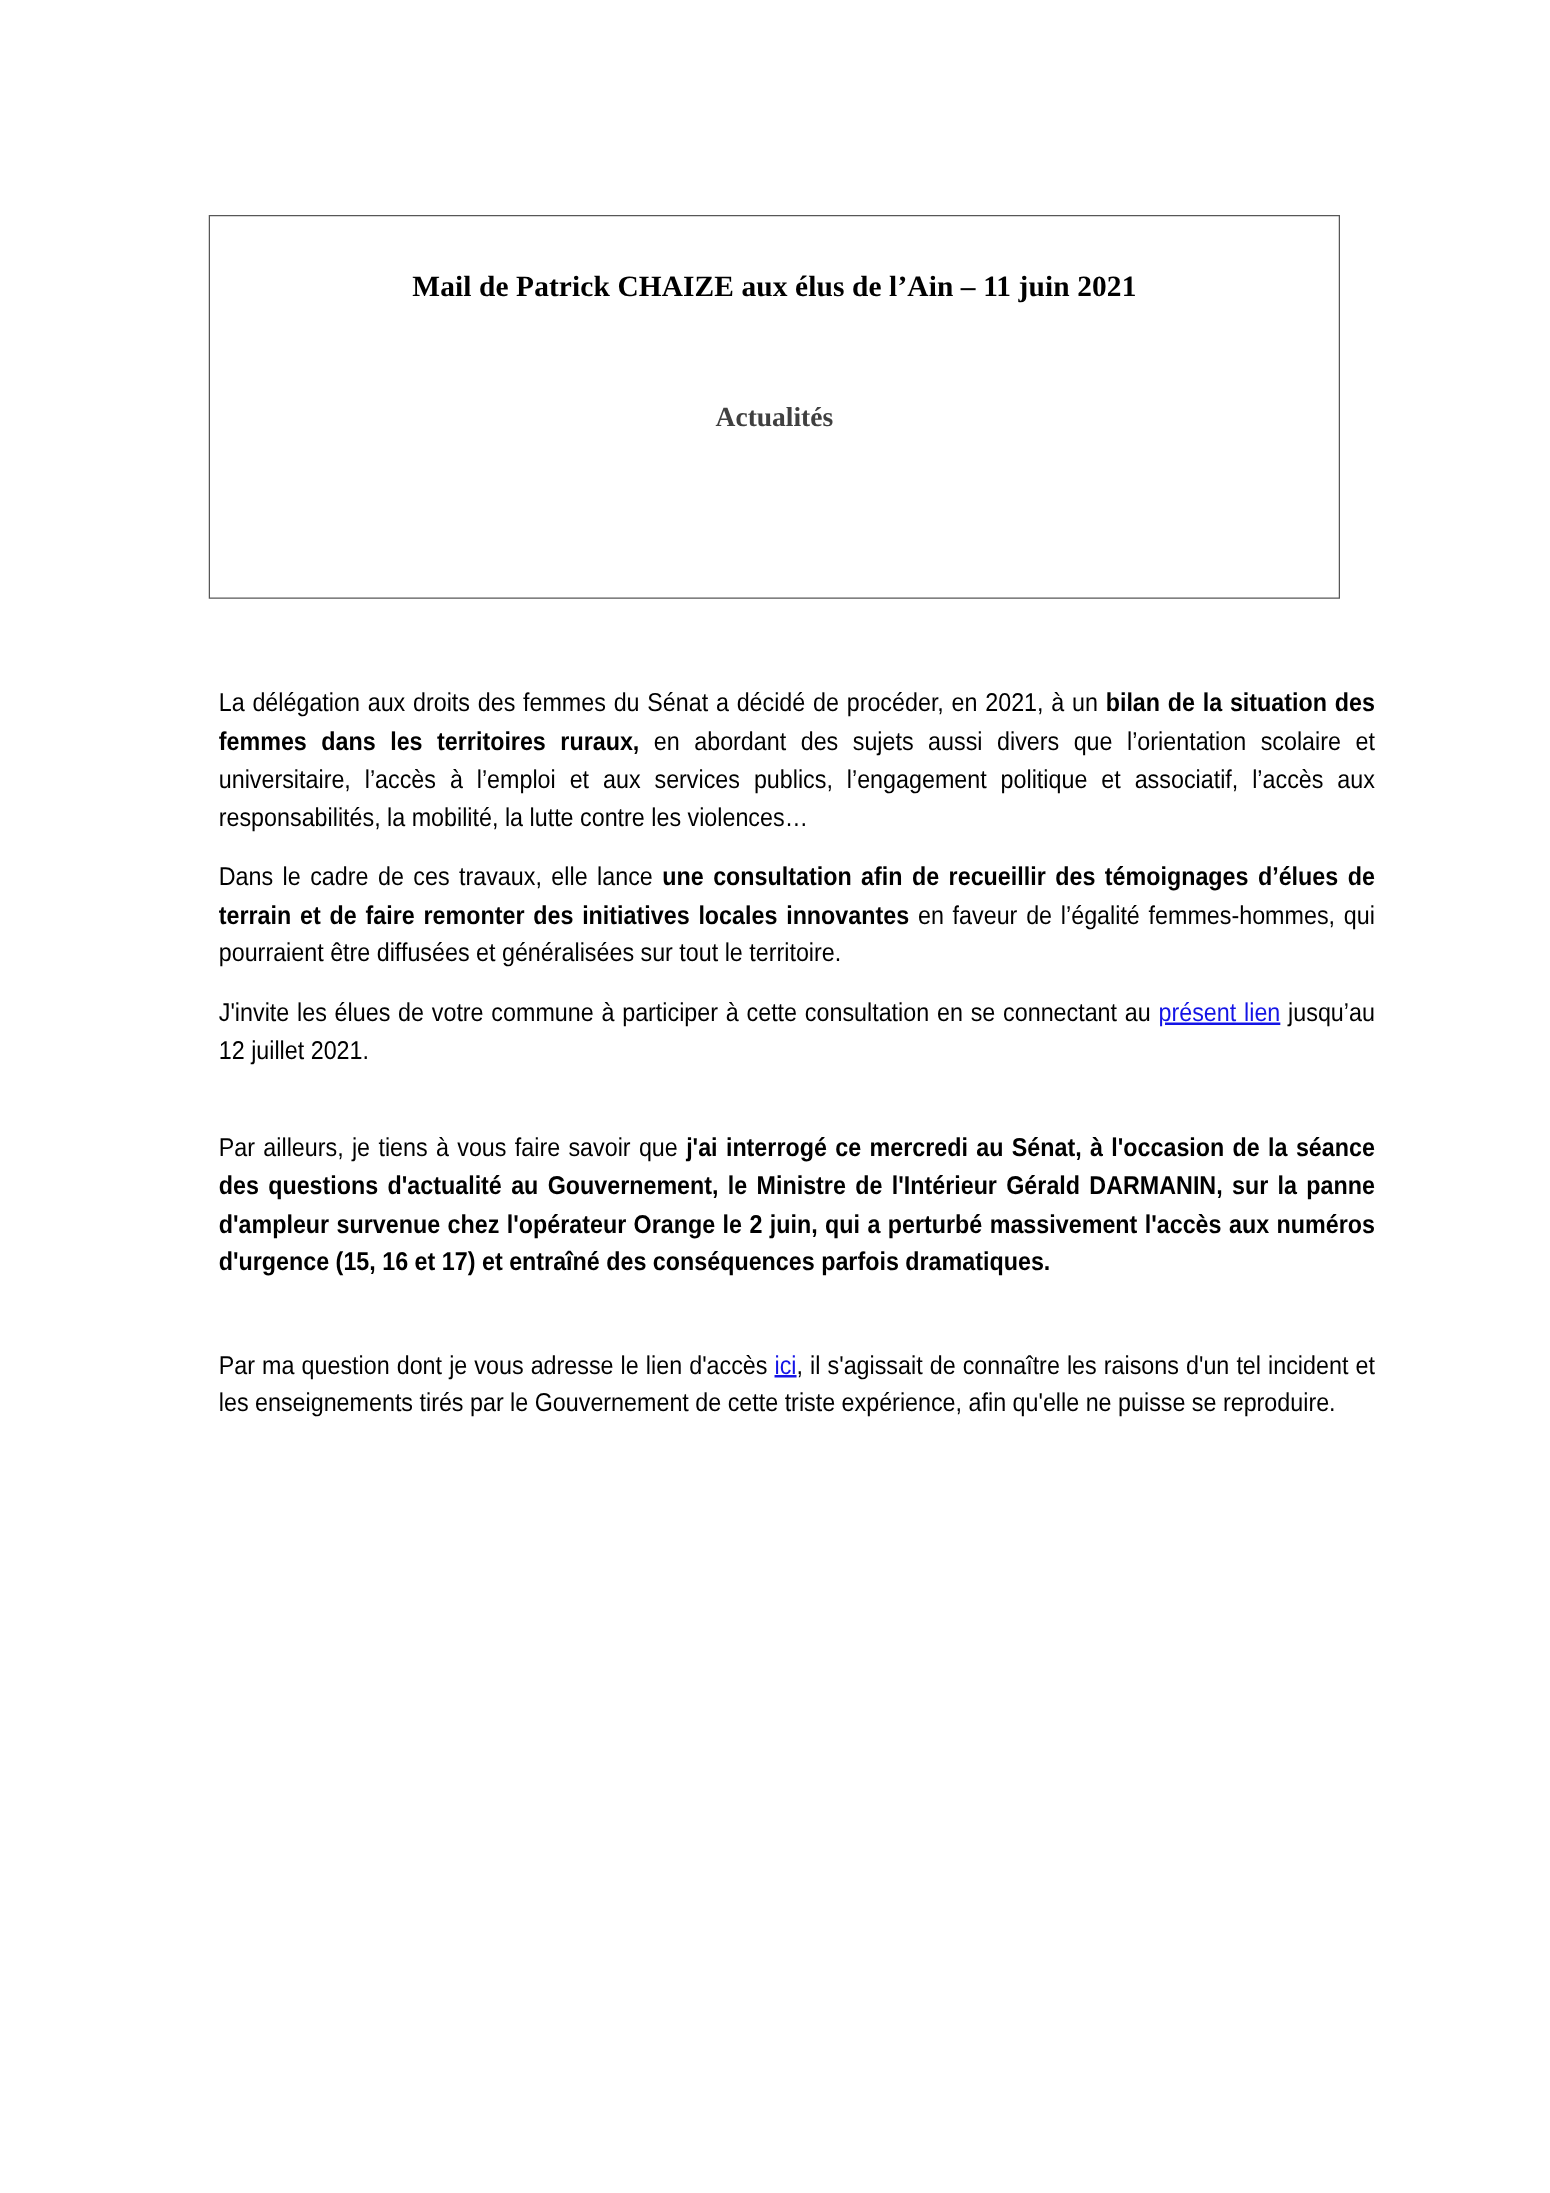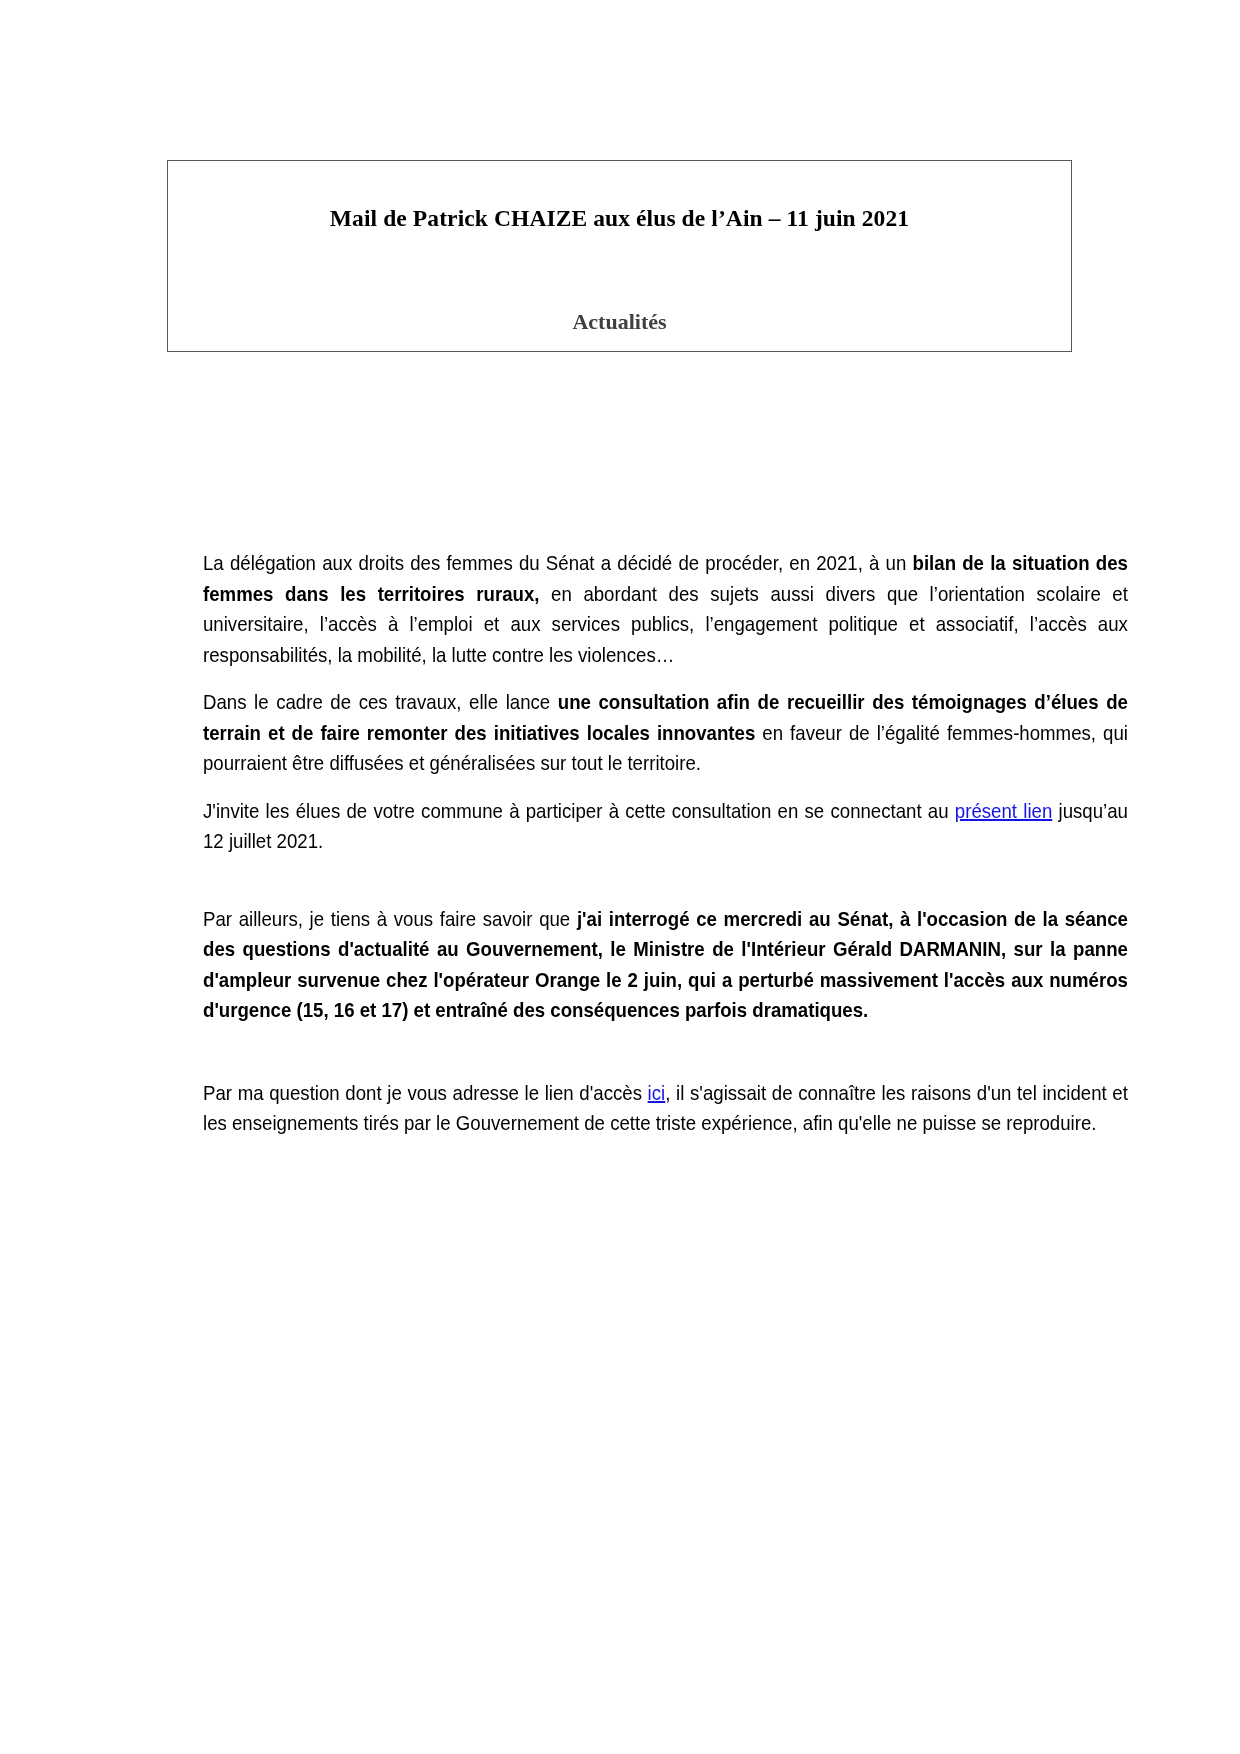--- a/index.html
+++ b/index.html
@@ -18,23 +18,23 @@
   .page {
     position: absolute;
     inset: 0;
     background: #ffffff;
   }
 
   
   .header-box {
     position: absolute;
     left: 167px;
-    top: 160px;
+    top: 172px;
     width: 905px;
-    height: 192px;
+    height: 307px;
     box-sizing: border-box;
     border: 1.5px solid #575757;
     background: #ffffff;
   }
 
   .header-title {
     position: absolute;
     left: 0;
     right: 0;
     top: 44px;
@@ -57,21 +57,20 @@
     font-size: 22px;
     color: #404040;
   }
 
   
   .body-area {
     position: absolute;
     left: 175px;
     top: 548px;
     width: 925px;
-    margin-left: 28px;
   }
 
   .para {
     font-family: "Liberation Sans", sans-serif;
     font-size: 20.6px;
     line-height: 30.5px;
     color: #000000;
     text-align: justify;
     transform: scaleX(0.905);
     transform-origin: left top;

